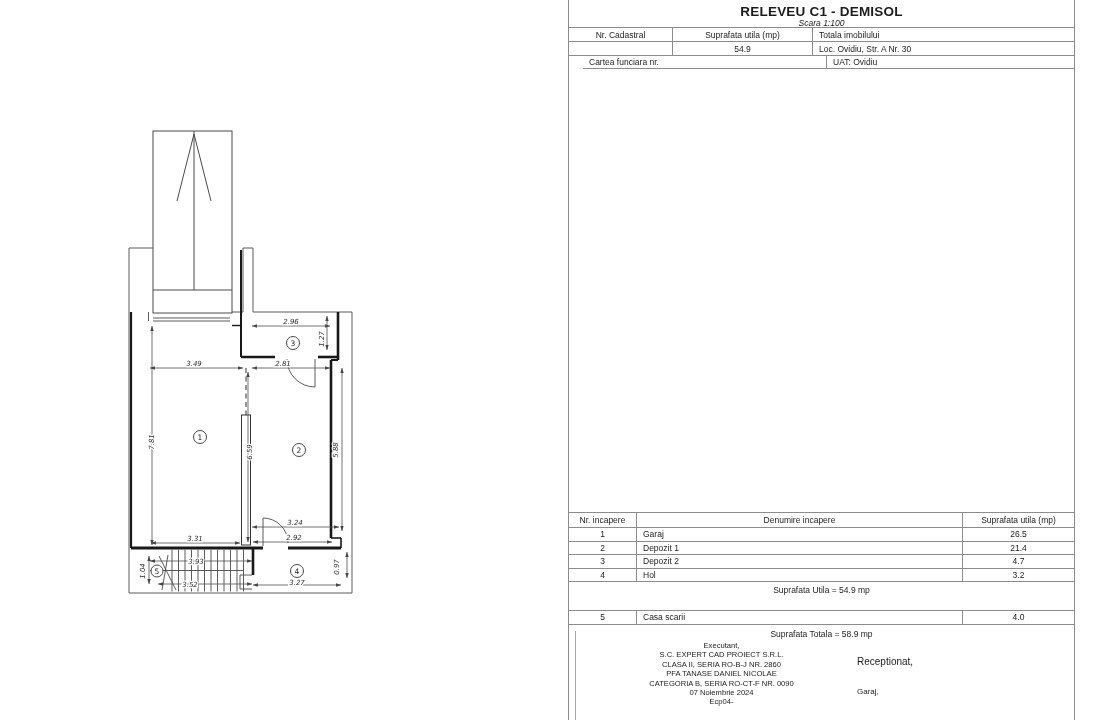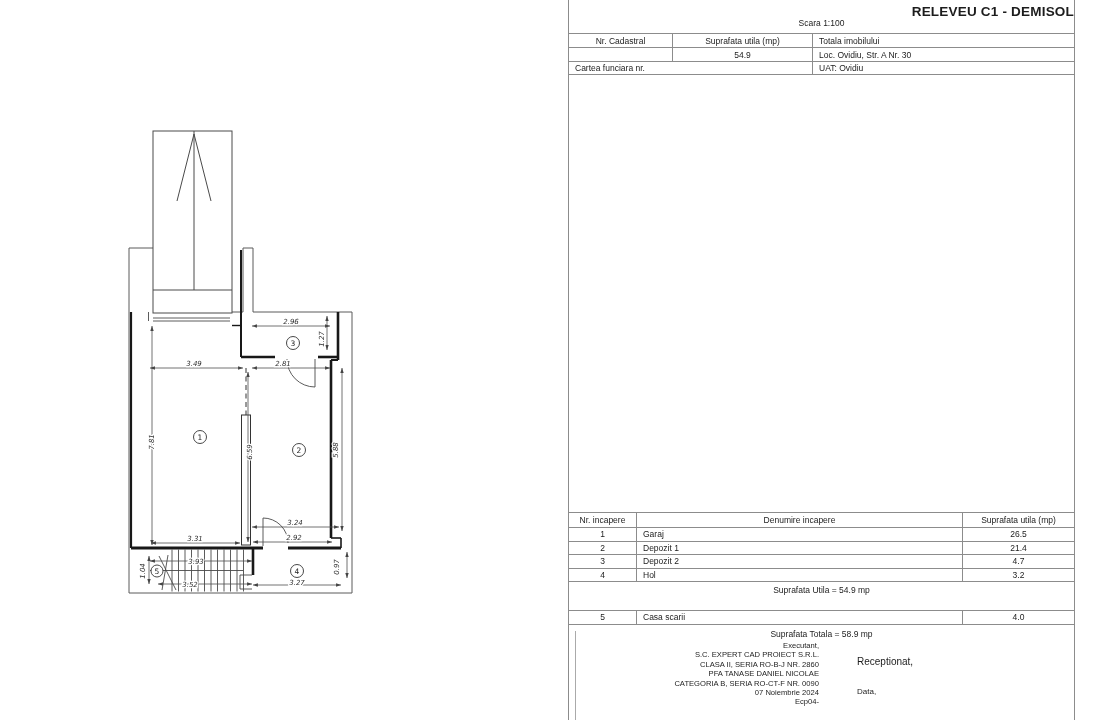--- a/index.html
+++ b/index.html
@@ -13,45 +13,45 @@
     width:1096px;height:720px;position:relative;background:#ffffff;
     font-family:"Liberation Sans", sans-serif;color:var(--txt);
     overflow:hidden;
   }
   
   .panel{
     position:absolute;left:568px;top:-1px;width:507px;height:723px;
     border:1px solid var(--ln);box-sizing:border-box;background:#fff;
   }
   .title{
-    position:absolute;top:4px;left:0;right:0;text-align:right;
+    position:absolute;top:4px;left:0;right:0;text-align:center;
     font-size:13.5px;font-weight:bold;letter-spacing:.2px;
   }
   .subtitle{
-    position:absolute;top:18px;left:0;right:0;text-align:center;font-size:8.5px;
-  }
-  .t1{position:absolute;top:33px;left:0;right:0;border-top:1px solid var(--ln);}
+    position:absolute;top:18px;left:0;right:0;text-align:center;font-size:8.5px;font-style:italic;
+  }
+  .t1{position:absolute;top:27px;left:0;right:0;border-top:1px solid var(--ln);}
   .t1row{display:grid;height:13px;border-bottom:1px solid var(--ln);}
   .t1row.a{grid-template-columns:104px 140px 1fr;}
-  .t1row.b{grid-template-columns:244px 1fr;height:12px;}
+  .t1row.b{grid-template-columns:244px 1fr;height:12px;margin-left:14px;}
   .cell{display:flex;align-items:center;font-size:8.5px;overflow:hidden;white-space:nowrap;}
   .cell.rt{border-right:1px solid var(--ln);}
   .cell.ctr{justify-content:center;}
   .cell.pad{padding-left:6px;}
   
   .t2{position:absolute;top:512px;left:0;right:0;border-top:1px solid var(--ln);}
   .t2row{display:grid;grid-template-columns:68px 326px 1fr;border-bottom:1px solid var(--ln);}
   .t2row.hd{height:14px;}
   .t2row.dt{height:12.5px;}
   .merged{display:flex;justify-content:center;font-size:8.5px;border-bottom:1px solid var(--ln);}
   .merged.utila{height:25px;align-items:flex-start;padding-top:3px;}
   .merged.totala{height:18px;align-items:center;border-bottom:none;}
   
   .execblock{
-    position:absolute;top:641px;left:55px;width:195px;text-align:right;
+    position:absolute;top:641px;left:55px;width:195px;text-align:center;
     font-size:7.6px;line-height:9.4px;
   }
   .recv{position:absolute;top:656px;left:288px;font-size:10px;}
   .dat{position:absolute;top:687px;left:288px;font-size:8px;}
   .vline-inner{position:absolute;left:6px;top:631px;height:92px;width:1px;background:#aaa;}
   
   .plan-wrap{position:absolute;left:0;top:0;width:565px;height:720px;}
   svg text{font-family:"DejaVu Sans", sans-serif;}
   .dimtxt{
     font-size:7px;font-style:italic;fill:#2e2e2e;
@@ -266,14 +266,14 @@
   <div class="execblock">
     <div>Executant,</div>
     <div>S.C. EXPERT CAD PROIECT S.R.L.</div>
     <div>CLASA II, SERIA RO-B-J NR. 2860</div>
     <div>PFA TANASE DANIEL NICOLAE</div>
     <div>CATEGORIA B, SERIA RO-CT-F NR. 0090</div>
     <div>07 Noiembrie 2024</div>
     <div>Ecp04-</div>
   </div>
   <div class="recv">Receptionat,</div>
-  <div class="dat">Data,</div>
+  <div class="dat">Garaj,</div>
 </div>
 
 </body></html>

